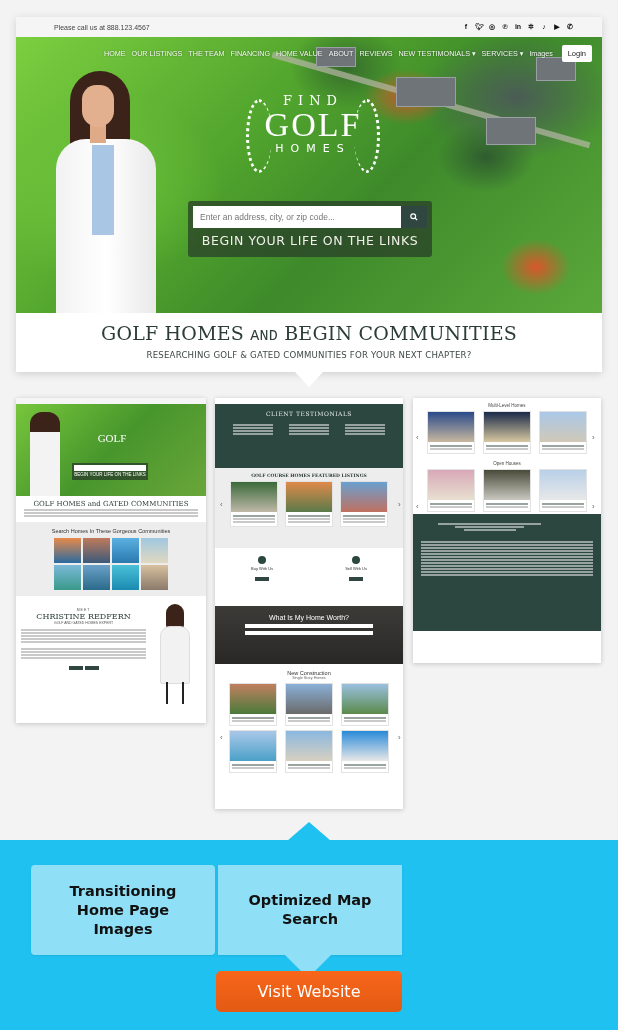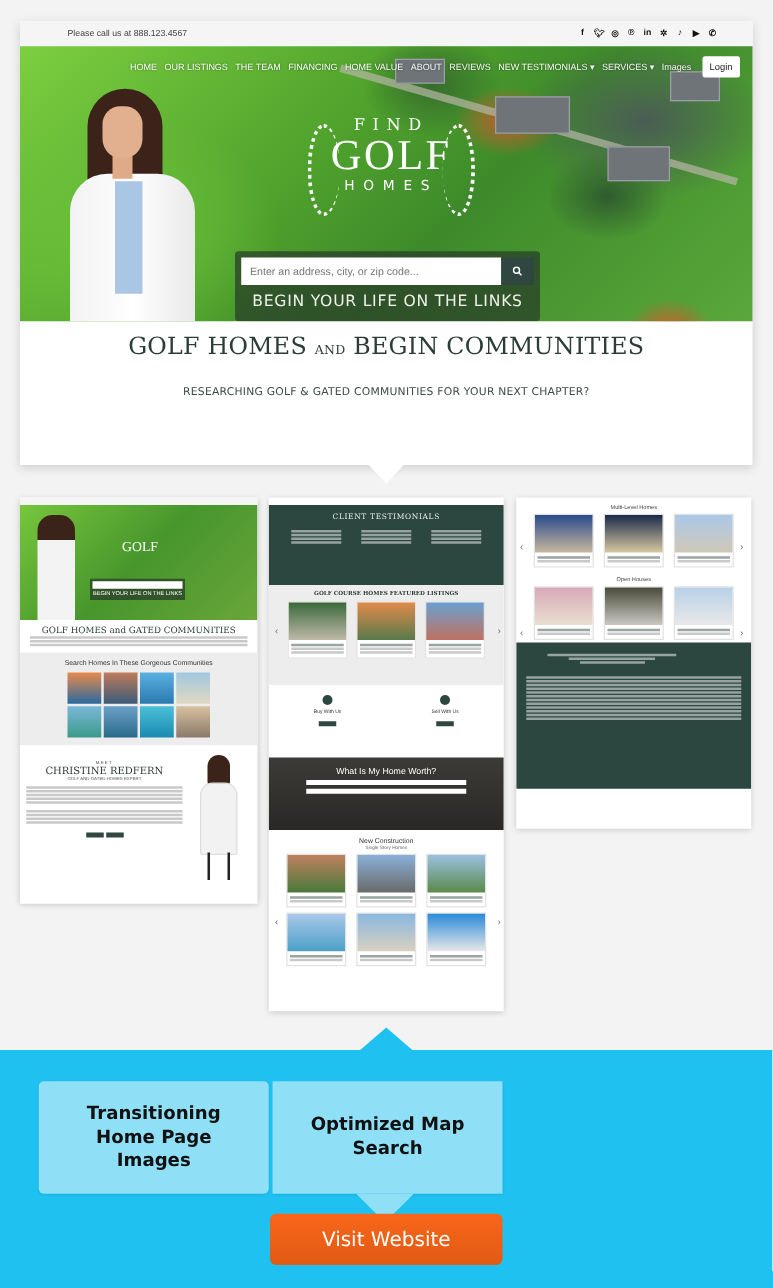--- a/index.html
+++ b/index.html
@@ -5,21 +5,21 @@
   * { box-sizing: border-box; margin: 0; padding: 0; }
   html, body { width: 618px; height: 1030px; overflow: hidden; background: #f3f3f3; font-family: "Liberation Sans", sans-serif; }
   .page { position: relative; width: 618px; height: 1030px; }
 
   
   .hero-card { position: absolute; left: 16px; top: 17px; width: 586px; height: 355px; background: #fff; box-shadow: 0 2px 8px rgba(0,0,0,.15); }
   .topbar { height: 20px; display: flex; align-items: center; justify-content: space-between; padding: 0 28px 0 38px; background: #f5f5f5; font-size: 7px; color: #444; }
   .social { display: flex; gap: 5px; font-size: 7px; color: #111; font-weight: bold; }
   .social span { width: 8px; text-align: center; }
 
-  .hero { position: relative; height: 220px; overflow: hidden;
+  .hero { position: relative; height: 276px; overflow: hidden;
     background:
       radial-gradient(ellipse 60px 40px at 390px 60px, #c55a2c 0%, transparent 70%),
       radial-gradient(ellipse 50px 40px at 520px 230px, #d9572b 0%, transparent 70%),
       radial-gradient(ellipse 70px 50px at 470px 120px, #2f5c2f 0%, transparent 70%),
       radial-gradient(ellipse 140px 90px at 500px 60px, #4a5c55 0%, transparent 70%),
       radial-gradient(ellipse 80px 60px at 330px 30px, #356b2c 0%, transparent 70%),
       radial-gradient(ellipse 160px 120px at 80px 150px, #6cc23a 0%, transparent 80%),
       linear-gradient(135deg, #7ccf3f 0%, #4fa22c 40%, #3e8a2b 60%, #5aa83a 100%); }
   .hero .path { position: absolute; left: 250px; top: 60px; width: 330px; height: 6px; background: #b8b6a8; transform: rotate(16deg); opacity: .7; }
   .hero .house { position: absolute; background: #6e7477; border: 1px solid #9aa0a3; }
@@ -43,22 +43,22 @@
   .logo .laurel.r { right: 8px; border-left: none; }
 
   .search-box { position: absolute; left: 172px; top: 164px; width: 244px; height: 56px; background: rgba(40,60,40,.72); border-radius: 3px; padding: 5px; }
   .search-row { display: flex; height: 22px; }
   .search-input { flex: 1; border: none; background: #fff; font-size: 8.5px; padding: 0 7px; color: #555; font-family: "Liberation Sans", sans-serif; }
   .search-btn { width: 26px; background: #2f4740; color: #fff; display: flex; align-items: center; justify-content: center; font-size: 8px; }
   .tagline { color: #f0f0e8; font-size: 12.5px; letter-spacing: .6px; text-align: center; margin-top: 5px; font-family: "DejaVu Sans", sans-serif; }
 
   .headline { text-align: center; padding-top: 9px; }
   .headline h1 { font-family: "DejaVu Serif", serif; font-weight: normal; color: #2b3d36; font-size: 19px; letter-spacing: .2px; }
-  .headline h1 small { font-size: 10px; }
-  .headline p { color: #3f4a47; font-size: 8.6px; margin-top: 21px; letter-spacing: .2px; font-family: "DejaVu Sans", sans-serif; }
+  .headline h1 small { font-size: 15px; font-family: Liberation Mono, monospace; }
+  .headline p { color: #3f4a47; font-size: 8.6px; margin-top: 5px; letter-spacing: .2px; font-family: "DejaVu Sans", sans-serif; }
   .notch { position: absolute; left: 295px; top: 372px; width: 0; height: 0; border-left: 14px solid transparent; border-right: 14px solid transparent; border-top: 15px solid #fff; }
 
   
   .thumb { position: absolute; background: #fff; box-shadow: 0 1px 5px rgba(0,0,0,.2); overflow: hidden; font-size: 4px; color: #555; }
   .thumb.t1 { left: 16px; top: 398px; width: 190px; height: 325px; }
   .thumb.t2 { left: 215px; top: 398px; width: 188px; height: 411px; }
   .thumb.t3 { left: 413px; top: 398px; width: 188px; height: 265px; }
   .line { height: 2px; background: #c9c9c9; margin: 1px 0; }
   .line.dark { background: #9aa4a0; }
   .line.light { background: rgba(255,255,255,.5); }

